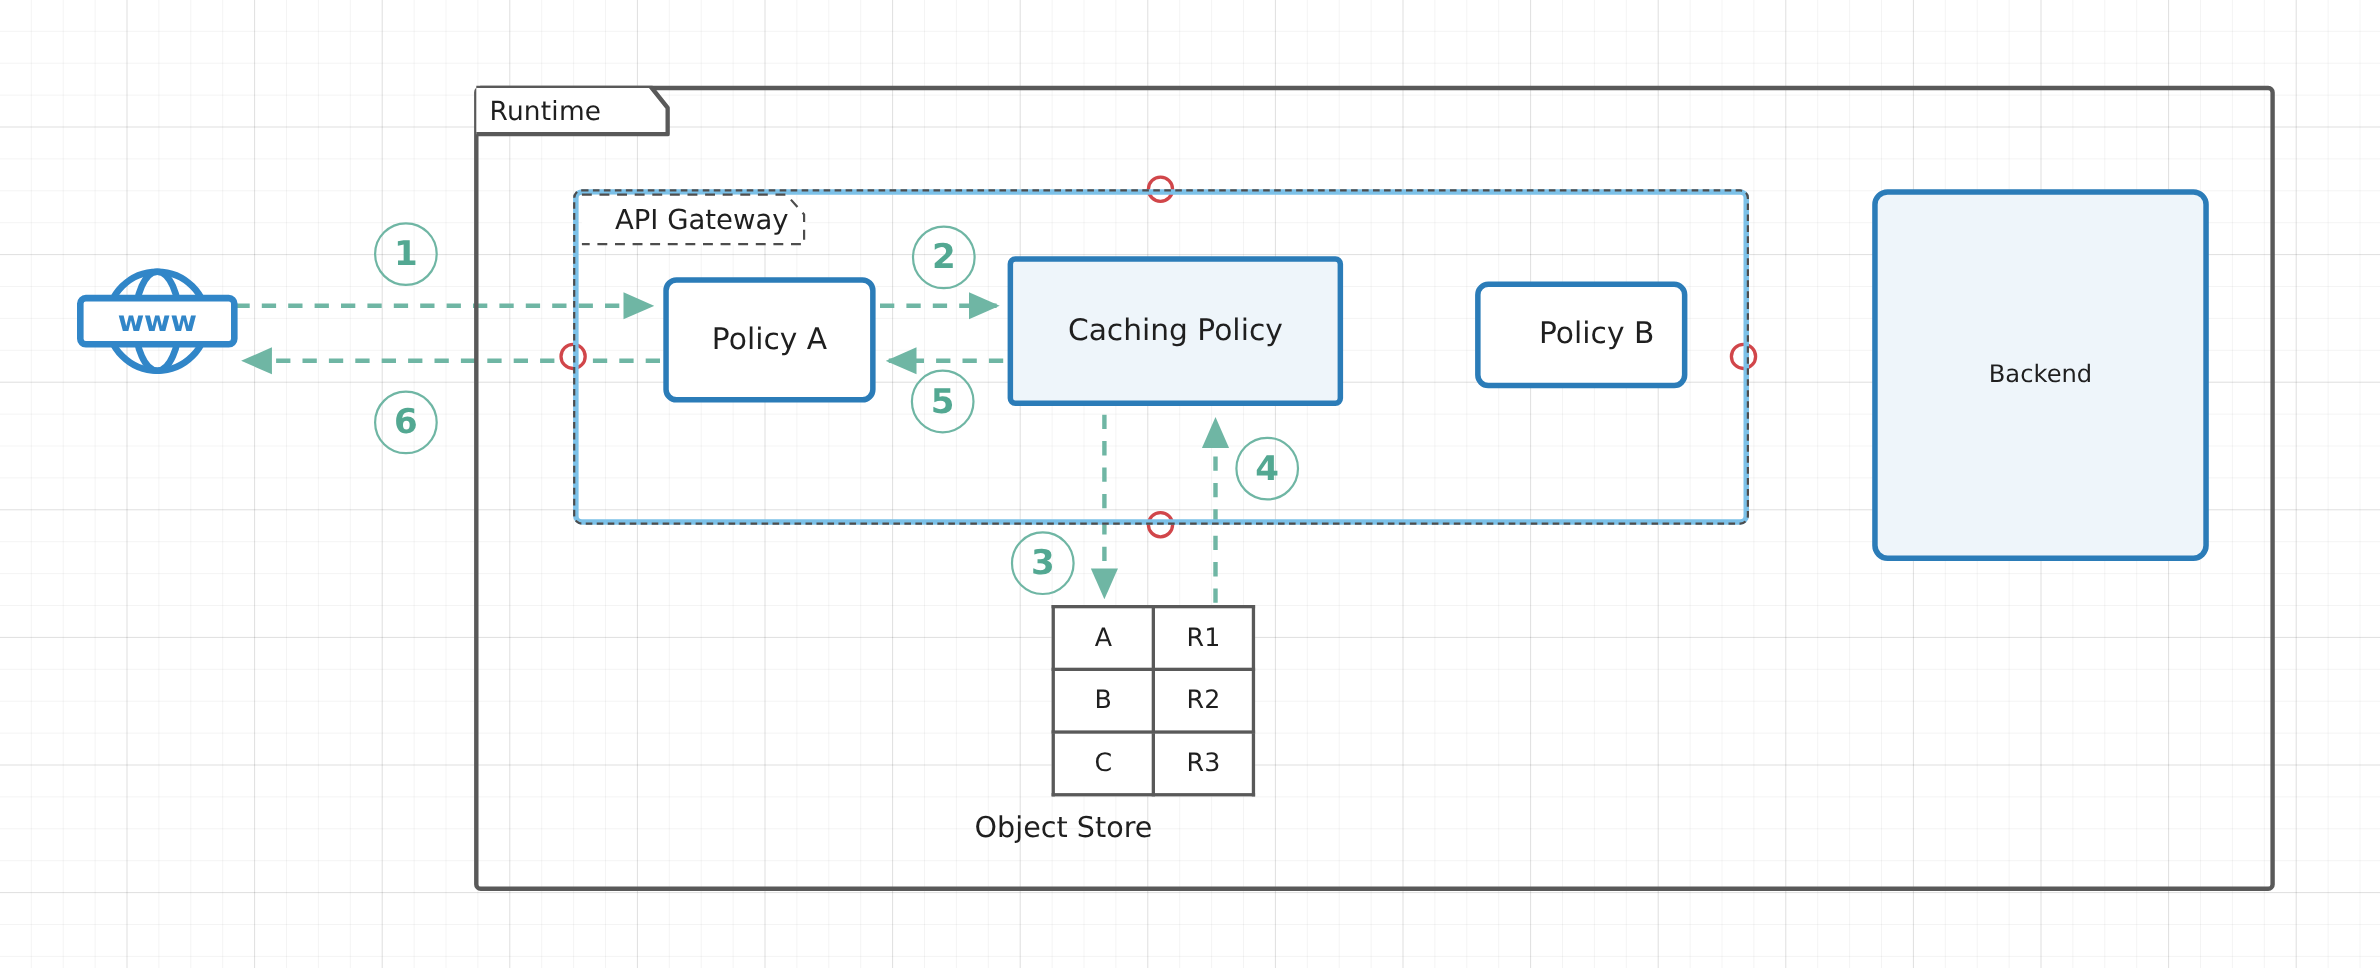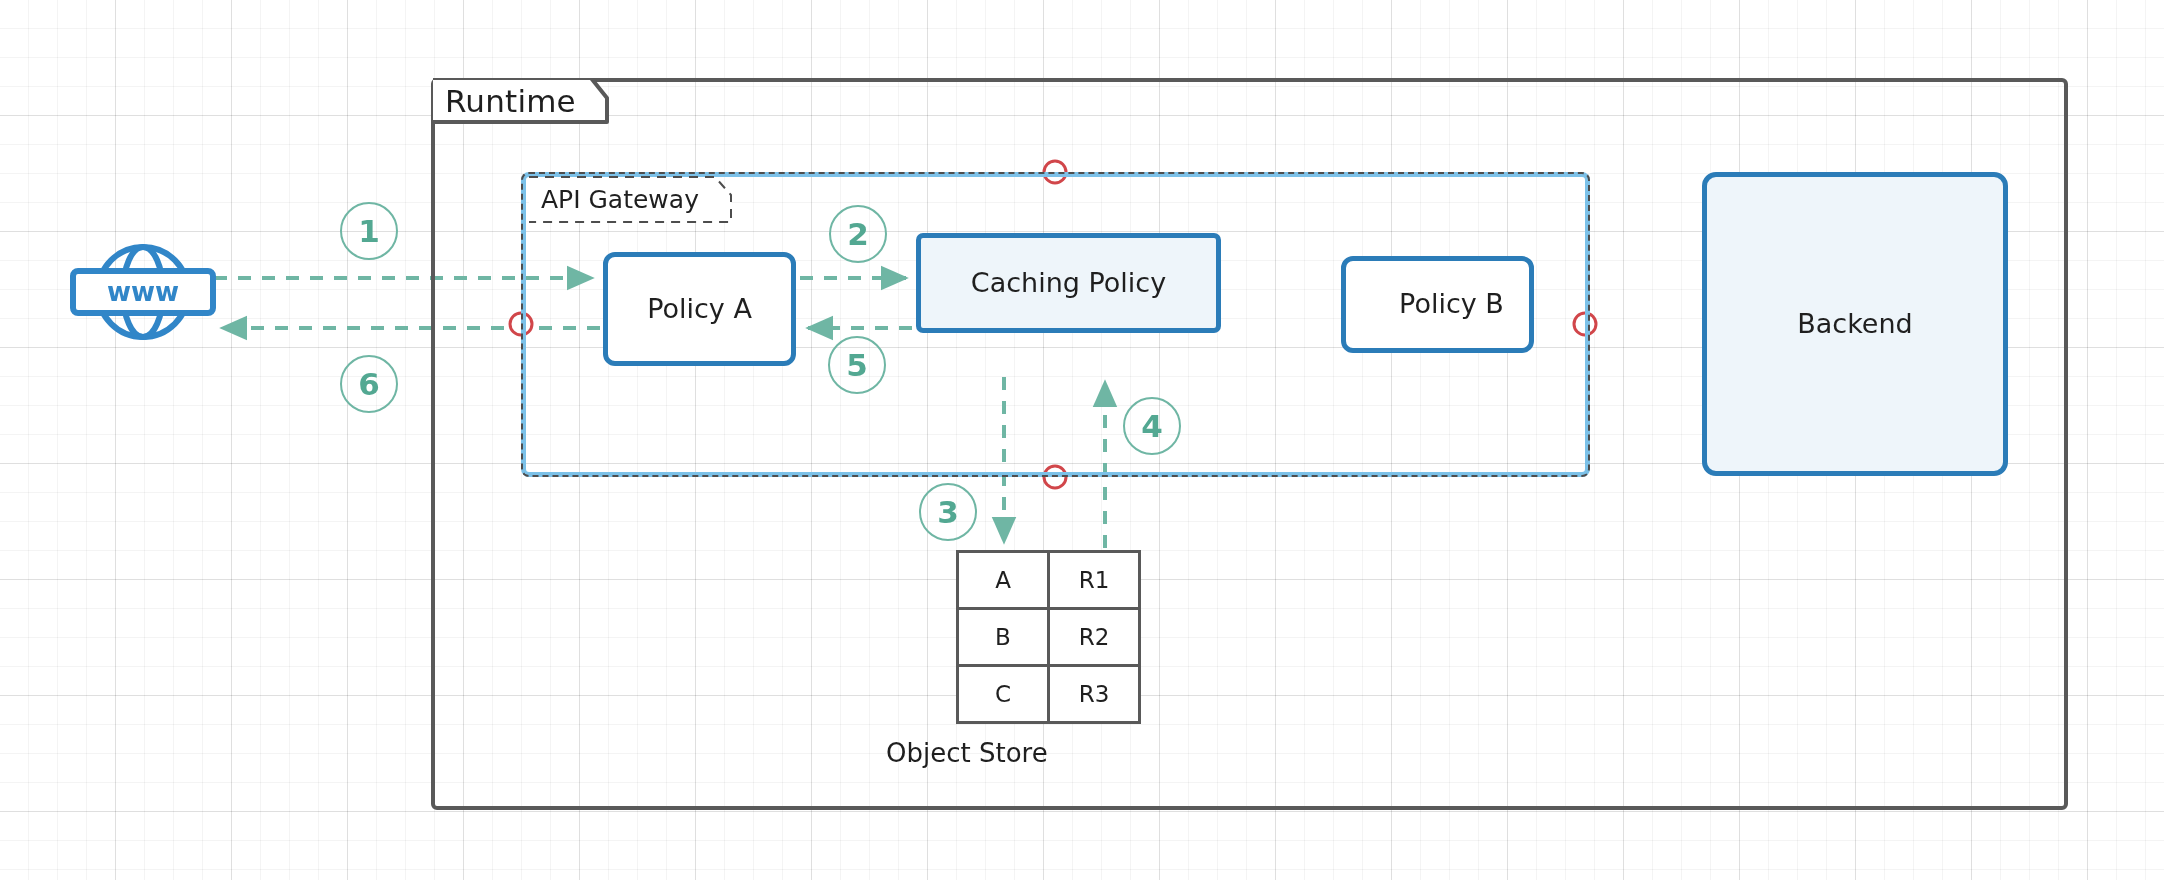--- a/index.html
+++ b/index.html
@@ -57,21 +57,21 @@
     align-items: center;
     box-sizing: border-box;
   }
   #runtime-label-tab .tabshape {
     position: absolute;
     left: 0; top: 0;
     width: 178px; height: 46px;
   }
   #runtime-label-text {
     position: relative;
-    font-size: 31px;
+    font-size: 24px;
     color: #1f1f1f;
     letter-spacing: 0.2px;
     padding-right: 22px;
     white-space: nowrap;
   }
 
   
   #api-gateway-container {
     left: 521px; top: 172px;
     width: 1069px; height: 305px;
@@ -89,21 +89,21 @@
     border-radius: 8px;
     pointer-events: none;
   }
   #api-gateway-label {
     position: absolute;
     left: 527px; top: 175px;
     width: 208px; height: 49px;
     box-sizing: border-box;
     display: flex;
     align-items: center;
-    padding-left: 14px;
+    padding-left: 32px;
   }
   #api-gateway-label .lbl-shape {
     position: absolute;
     left: 0; top: 0;
     width: 208px; height: 49px;
   }
   #api-gateway-label-text {
     position: relative;
     font-size: 25px;
     color: #1f1f1f;
@@ -114,33 +114,33 @@
   .policy-box {
     border: 5px solid #2b7cb8;
     border-radius: 12px;
     background: #ffffff;
     font-size: 27px;
   }
   #node-policy-a { left: 603px; top: 252px; width: 193px; height: 114px; }
   #node-policy-b { left: 1341px; top: 256px; width: 193px; height: 97px; padding-left: 28px; }
   #node-caching-policy {
     left: 916px; top: 233px;
-    width: 305px; height: 100px;
+    width: 305px; height: 136px;
     border: 5px solid #2b7cb8;
     border-radius: 7px;
     background: #eef5fa;
     font-size: 27px;
   }
   #node-backend {
     left: 1702px; top: 172px;
-    width: 306px; height: 304px;
+    width: 306px; height: 338px;
     border: 5px solid #2b7cb8;
     border-radius: 14px;
     background: #eef5fa;
-    font-size: 27px;
+    font-size: 22px;
   }
 
   
   #object-store-table {
     position: absolute;
     left: 956px; top: 550px;
     border-collapse: collapse;
     background: #ffffff;
   }
   #object-store-table td {

